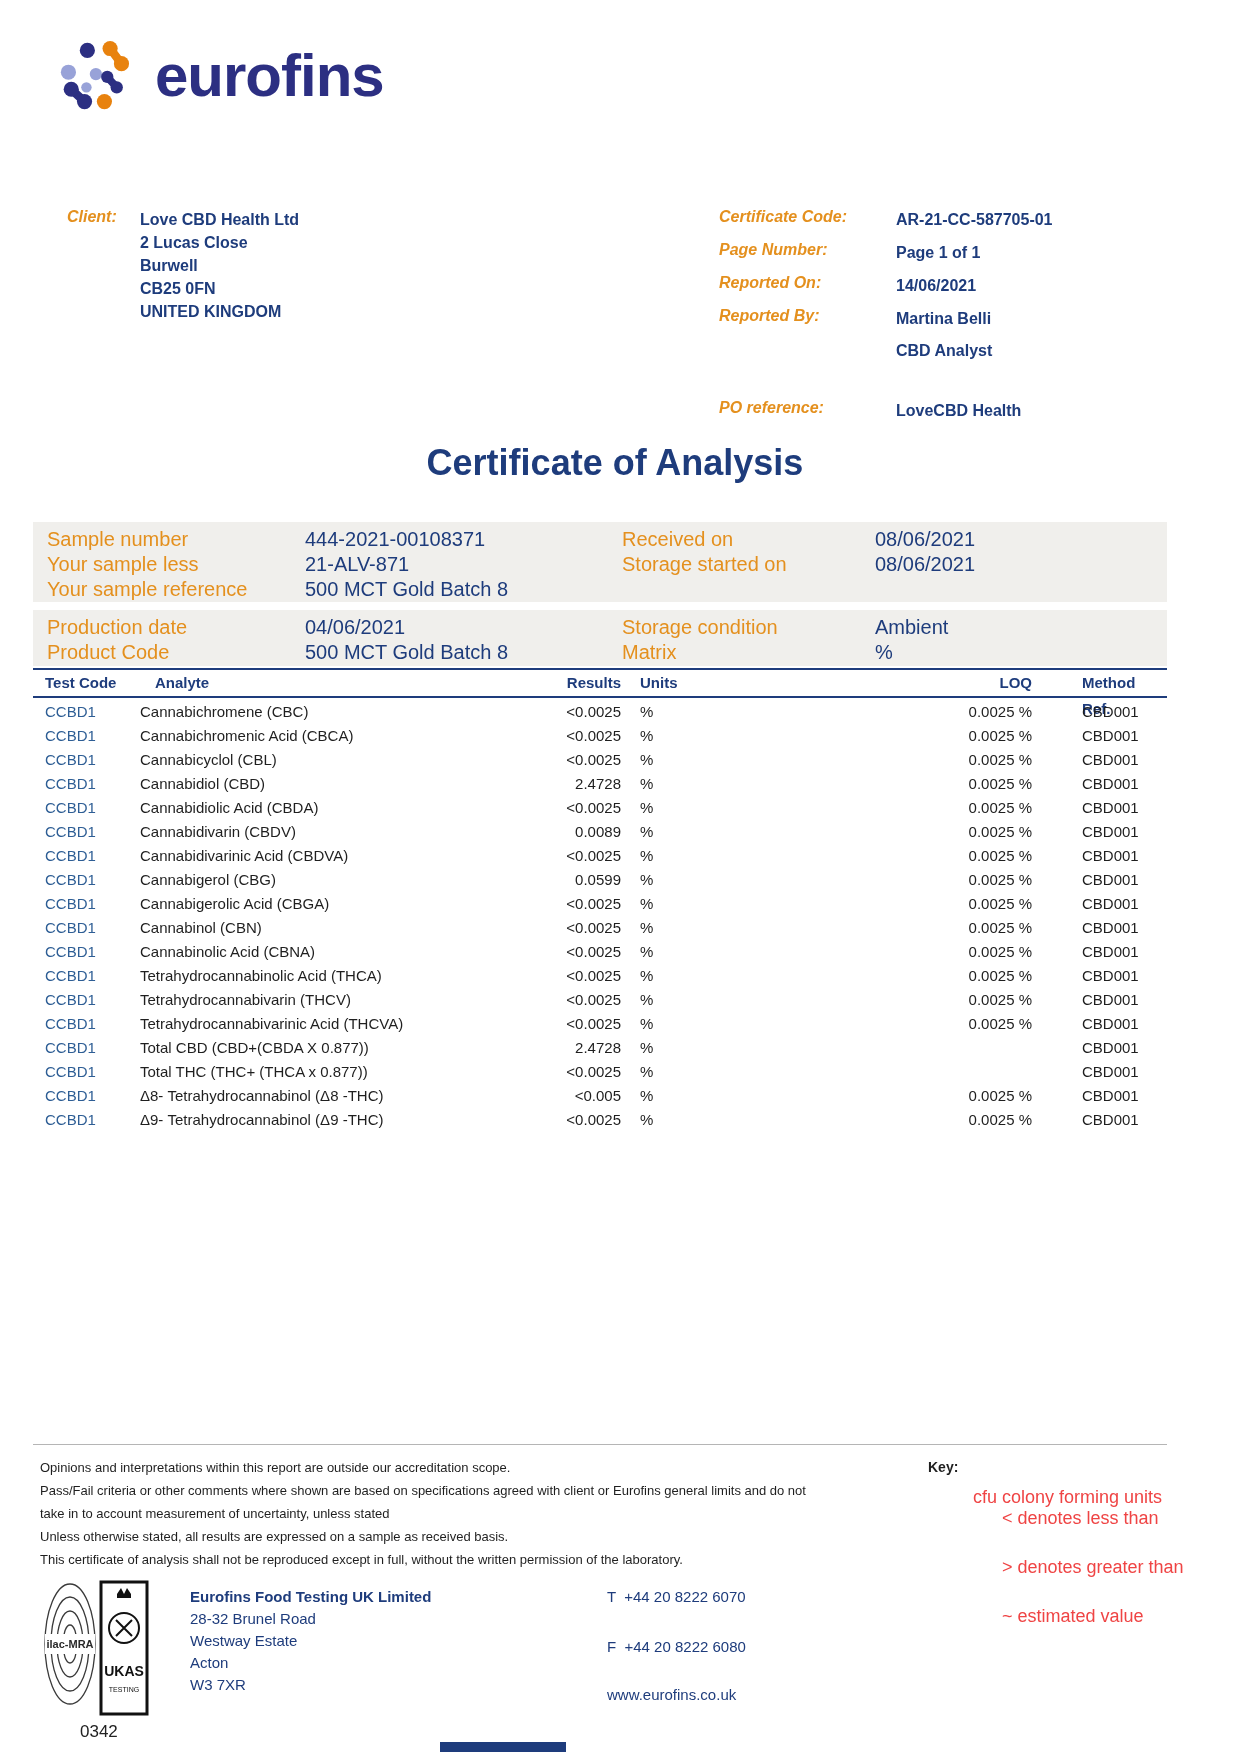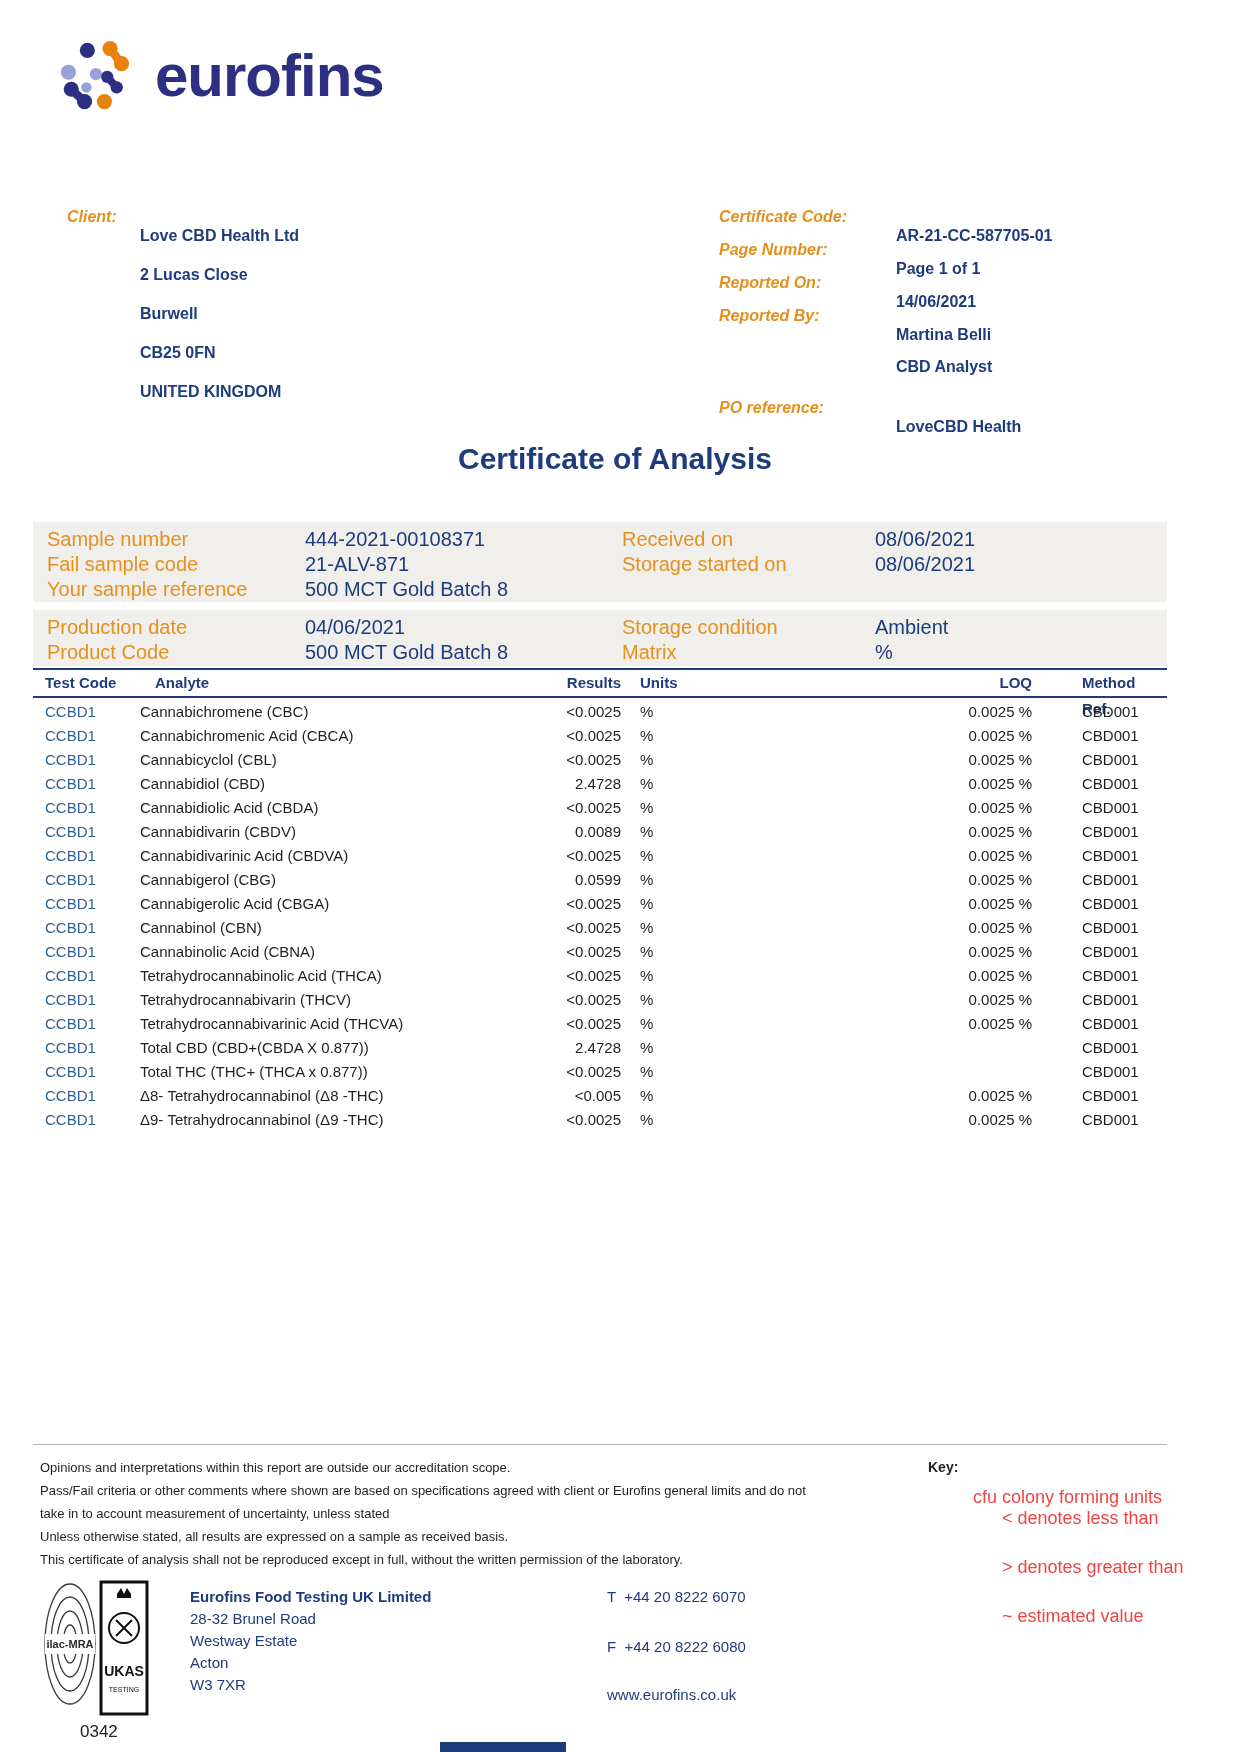--- a/index.html
+++ b/index.html
@@ -3,24 +3,24 @@
 <meta charset="utf-8">
 <style>
   html,body { margin:0; padding:0; background:#e7e7e7; }
   .page {
     position:relative; width:1240px; height:1752px; margin:0 auto;
     background:#ffffff; font-family:"Liberation Sans", sans-serif;
     color:#1f1f1f; overflow:hidden;
   }
   .abs { position:absolute; }
   .label-orange { color:var(--orange,#e4901e); font-weight:bold; font-style:italic; font-size:16px; }
-  .val-navy-b  { color:var(--navy,#1e3c7c); font-weight:bold; font-size:16px; line-height:23px;margin-top:16px; }
+  .val-navy-b  { color:var(--navy,#1e3c7c); font-weight:bold; font-size:16px; line-height:23px; }
   .logo-text { color:var(--indigo,#2c2f82); font-weight:bold; font-size:60px; letter-spacing:-1px; line-height:70px; }
   .logo { display:flex; align-items:center; gap:25px; }
-  .title { font-size:30px; font-weight:bold; color:var(--navy,#1e3c7c); text-align:center; }
+  .title { font-size:36px; font-weight:bold; color:var(--navy,#1e3c7c); text-align:center; }
 
   .info-block { left:33px; width:1134px; background:var(--block_bg,#f0efec); padding-top:5px; box-sizing:border-box; }
   .info-row { display:flex; height:25px; line-height:25px; font-size:20px; }
   .info-row .i-l1 { margin-left:14px; width:258px; }
   .info-row .i-v1 { width:317px; }
   .info-row .i-l2 { width:253px; }
   .info-row .i-v2 { flex:1; }
   .lab-o { color:var(--orange,#e4901e); }
   .val-n { color:var(--navy,#1e3c7c); }
 
@@ -108,21 +108,21 @@
   <div class="abs info-block" style="top:522px; height:80px;">
 
       <div class="info-row">
         <span class="i-l1 lab-o">Sample number</span>
         <span class="i-v1 val-n">444-2021-00108371</span>
         <span class="i-l2 lab-o">Received on</span>
         <span class="i-v2 val-n">08/06/2021</span>
       </div>
 
       <div class="info-row">
-        <span class="i-l1 lab-o">Fail sample code</span>
+        <span class="i-l1 lab-o">Your sample less</span>
         <span class="i-v1 val-n">21-ALV-871</span>
         <span class="i-l2 lab-o">Storage started on</span>
         <span class="i-v2 val-n">08/06/2021</span>
       </div>
 
       <div class="info-row">
         <span class="i-l1 lab-o">Your sample reference</span>
         <span class="i-v1 val-n">500 MCT Gold Batch 8</span>
         <span class="i-l2 lab-o"></span>
         <span class="i-v2 val-n"></span>

